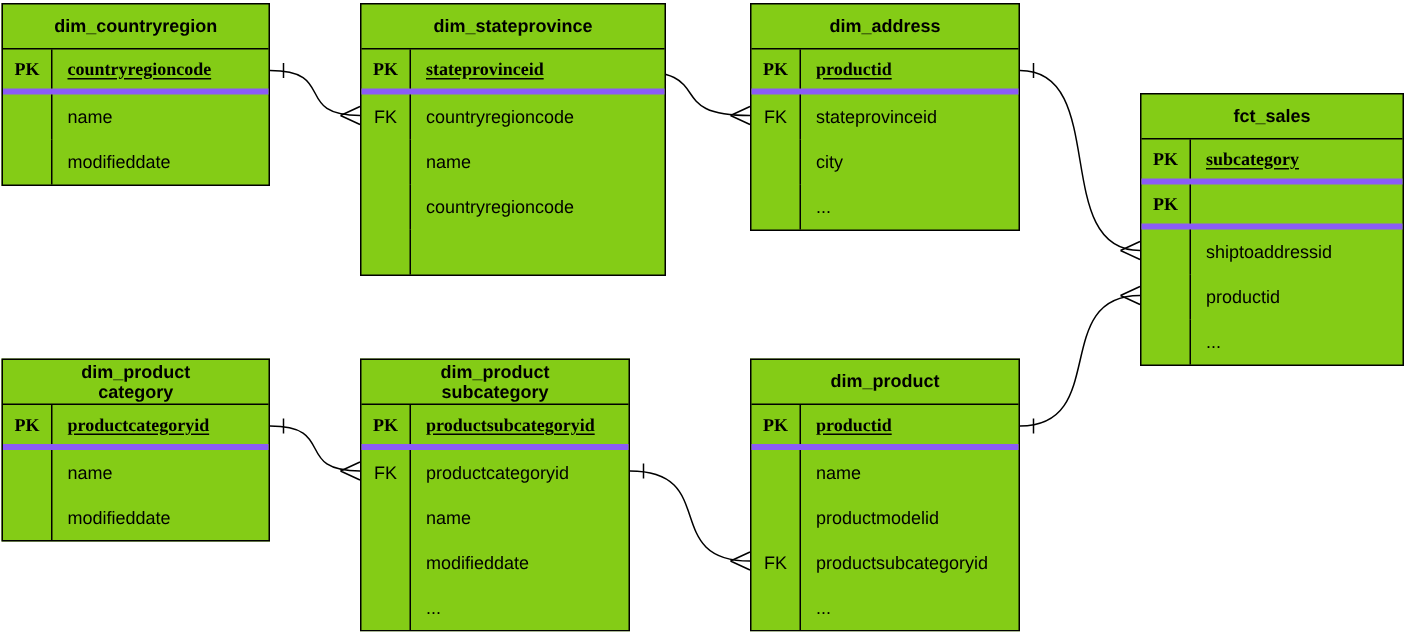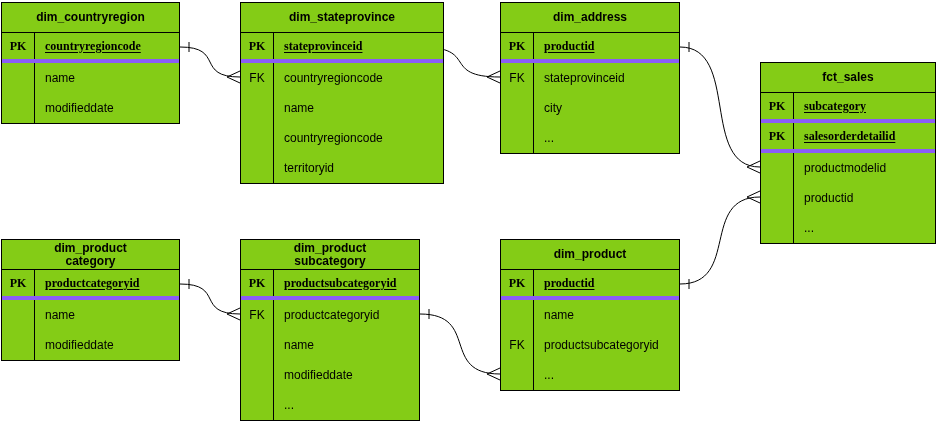--- a/index.html
+++ b/index.html
@@ -145,21 +145,20 @@
         <div class="entity-row">
           <div class="row-key"></div>
           <div class="row-name">name</div>
         </div>
         <div class="entity-row">
           <div class="row-key"></div>
           <div class="row-name">countryregioncode</div>
         </div>
         <div class="entity-row">
           <div class="row-key"></div>
-          <div class="row-name">territoryid</div>
         </div>
       </div>
       <div class="entity" style="left: 500px; top: 2px; width: 180px;">
         <div class="entity-title">dim_address</div>
         <div class="entity-row pk-row">
           <div class="row-key bold">PK</div>
           <div class="row-name pk">productid</div>
         </div>
         <div class="entity-row">
           <div class="row-key">FK</div>
@@ -175,25 +174,24 @@
         </div>
       </div>
       <div class="entity" style="left: 760px; top: 62px; width: 176px;">
         <div class="entity-title">fct_sales</div>
         <div class="entity-row pk-row">
           <div class="row-key bold">PK</div>
           <div class="row-name pk">subcategory</div>
         </div>
         <div class="entity-row pk-row">
           <div class="row-key bold">PK</div>
-          <div class="row-name pk">salesorderdetailid</div>
-        </div>
-        <div class="entity-row">
-          <div class="row-key"></div>
-          <div class="row-name">productmodelid</div>
+        </div>
+        <div class="entity-row">
+          <div class="row-key"></div>
+          <div class="row-name">shiptoaddressid</div>
         </div>
         <div class="entity-row">
           <div class="row-key"></div>
           <div class="row-name">productid</div>
         </div>
         <div class="entity-row">
           <div class="row-key"></div>
           <div class="row-name">...</div>
         </div>
       </div>
@@ -239,20 +237,24 @@
       </div>
       <div class="entity" style="left: 500px; top: 239px; width: 180px;">
         <div class="entity-title">dim_product</div>
         <div class="entity-row pk-row">
           <div class="row-key bold">PK</div>
           <div class="row-name pk">productid</div>
         </div>
         <div class="entity-row">
           <div class="row-key"></div>
           <div class="row-name">name</div>
+        </div>
+        <div class="entity-row">
+          <div class="row-key"></div>
+          <div class="row-name">productmodelid</div>
         </div>
         <div class="entity-row">
           <div class="row-key">FK</div>
           <div class="row-name">productsubcategoryid</div>
         </div>
         <div class="entity-row">
           <div class="row-key"></div>
           <div class="row-name">...</div>
         </div>
       </div>

